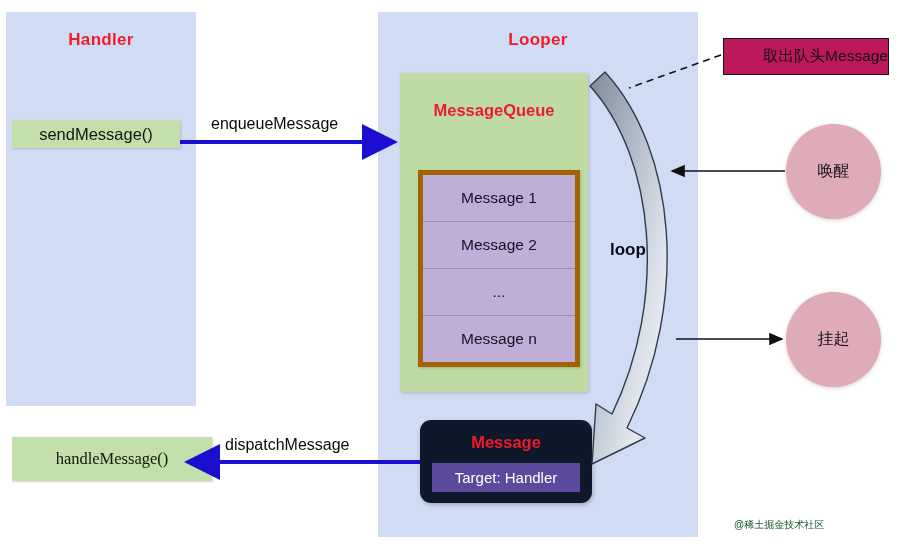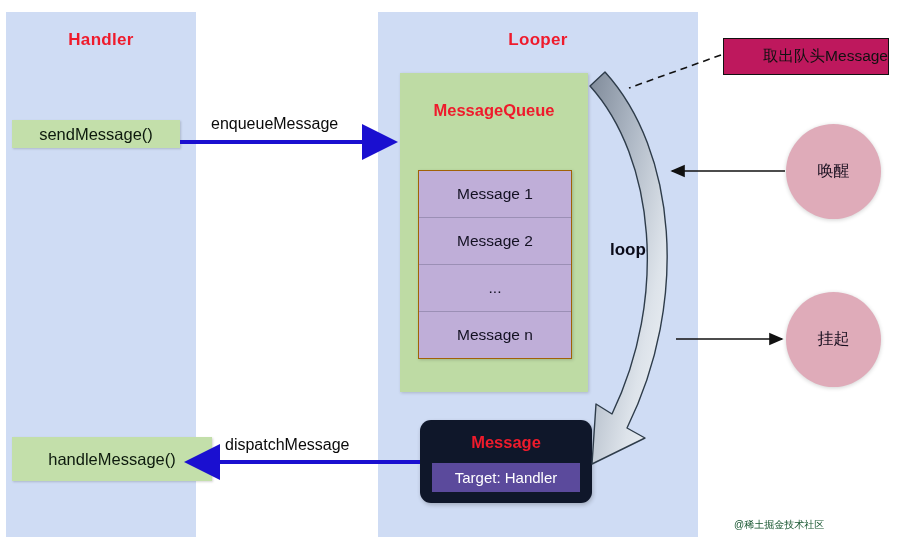--- a/index.html
+++ b/index.html
@@ -27,36 +27,36 @@
     position: absolute;
     left: 0;
     right: 0;
     text-align: center;
     color: #ef1b2c;
     font-weight: bold;
     font-size: 17px;
     letter-spacing: .3px;
   }
 
-  #handler-panel { left: 6px; top: 12px; width: 190px; height: 525px; }
+  #handler-panel { left: 6px; top: 12px; width: 190px; height: 394px; }
   #looper-panel  { left: 378px; top: 12px; width: 320px; height: 525px; }
 
   
   .green-box {
     position: absolute;
     background: #c3dfaa;
     display: flex;
     align-items: center;
     justify-content: center;
     color: #0d1a0d;
     font-size: 16.5px;
     box-shadow: 1px 1px 2px rgba(0,0,0,.17);
   }
   #send-message-box   { left: 12px; top: 120px; width: 168px; height: 28px; }
-  #handle-message-box { left: 12px; top: 437px; width: 200px; height: 44px; }
+  #handle-message-box { left: 12px; top: 437px; width: 200px; height: 44px; font-family: Liberation Serif, serif; }
 
   
   #message-queue-box {
     position: absolute;
     left: 400px; top: 73px; width: 188px; height: 319px;
     background: #bedba4;
     box-shadow: 1px 1px 3px rgba(0,0,0,.18);
   }
   #message-queue-title {
     position: absolute;
@@ -64,21 +64,21 @@
     text-align: center;
     color: #ef1b2c;
     font-weight: bold;
     font-size: 16.5px;
     margin-top: 16px;
   }
   #message-list {
     position: absolute;
     left: 18px; top: 97px;
     width: 152px;
-    border: 1px solid #a16207;
+    border: 5px solid #a16207;
     box-shadow: 1px 1px 3px rgba(0,0,0,.18);
   }
   .message-item {
     height: 46px;
     background: #bfaed8;
     border-bottom: 1px solid #9b8fb5;
     display: flex;
     align-items: center;
     justify-content: center;
     font-size: 15.5px;

